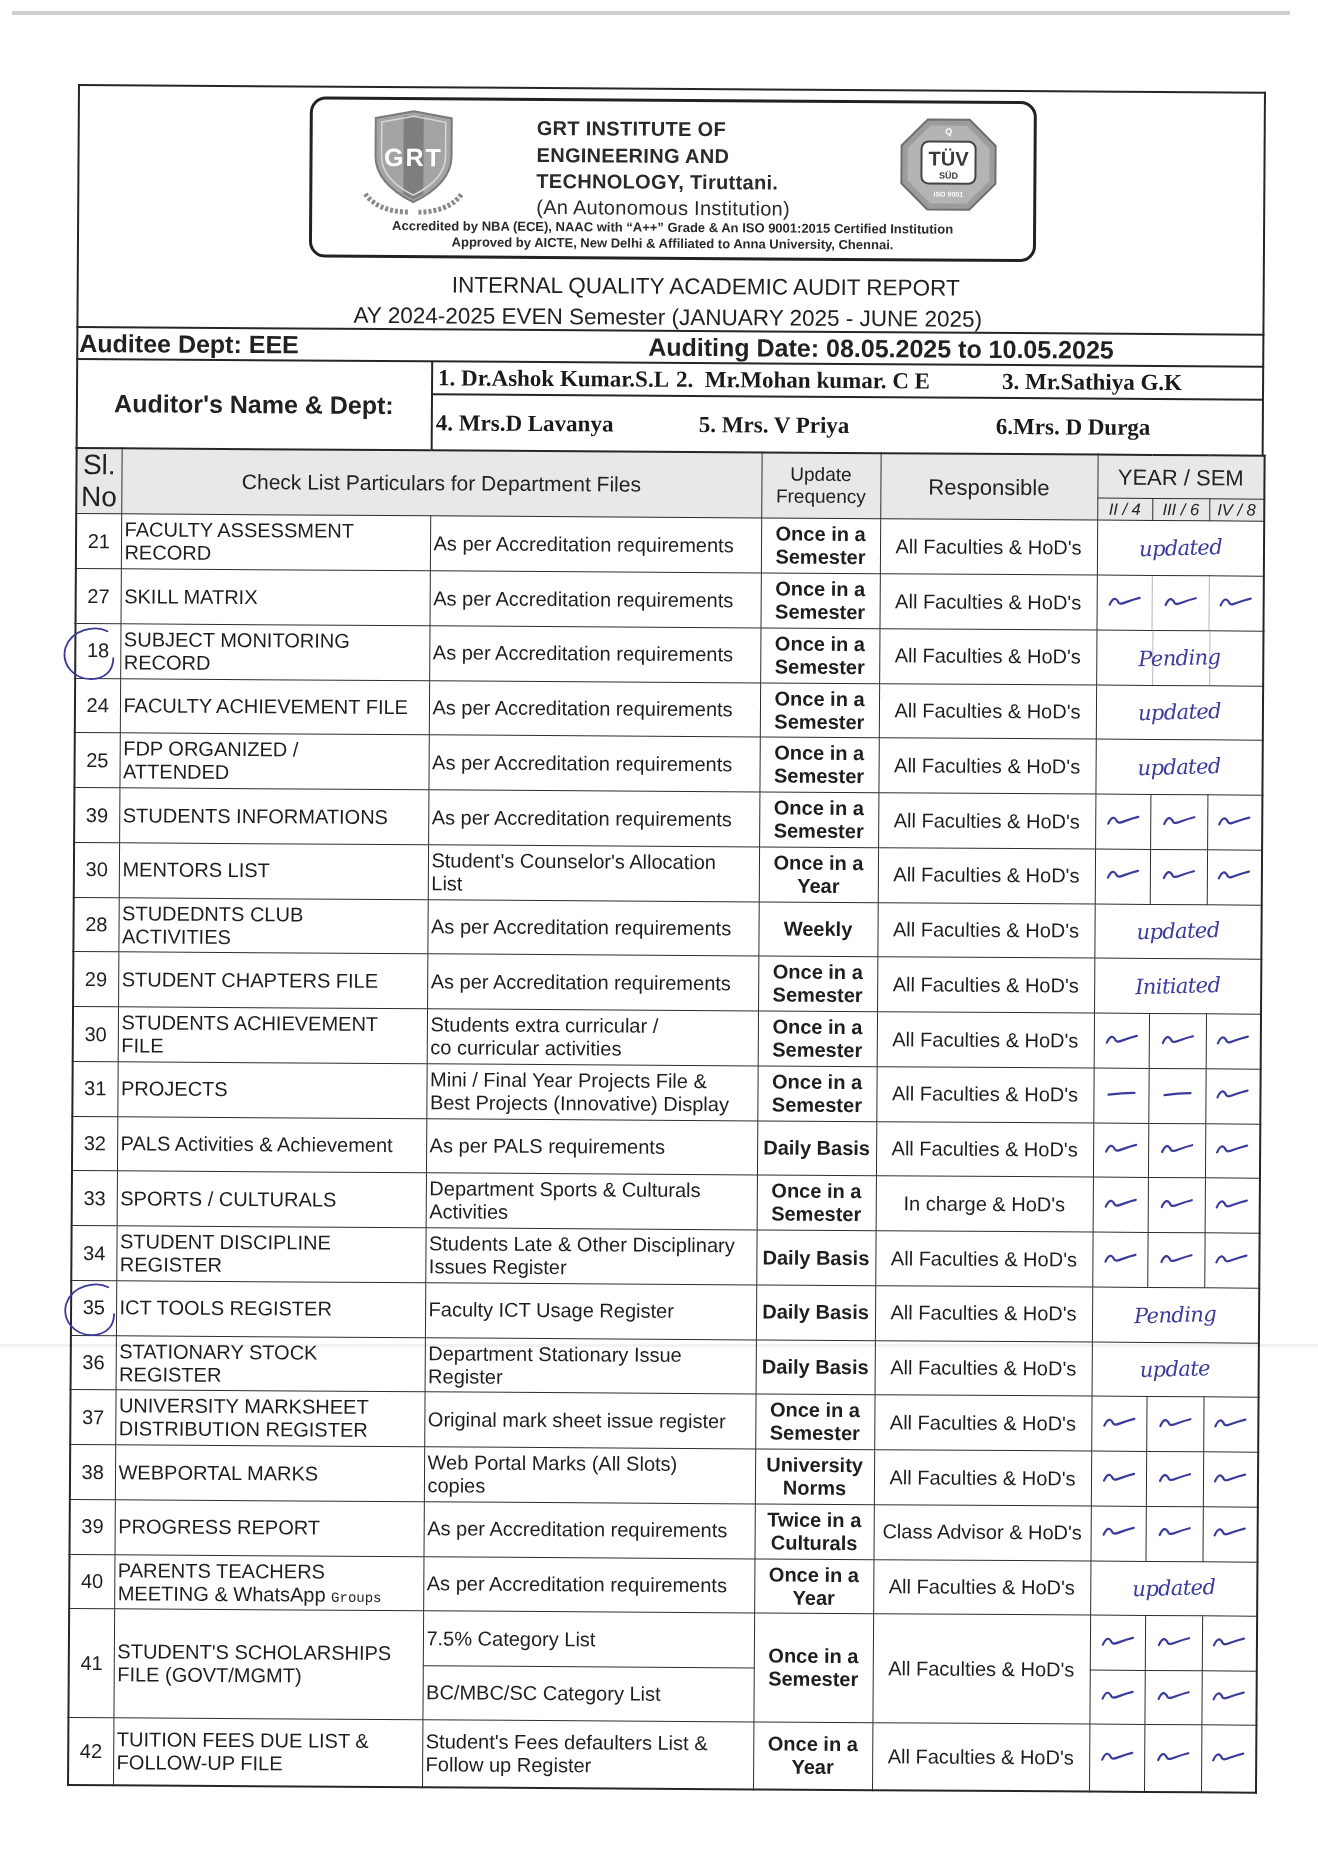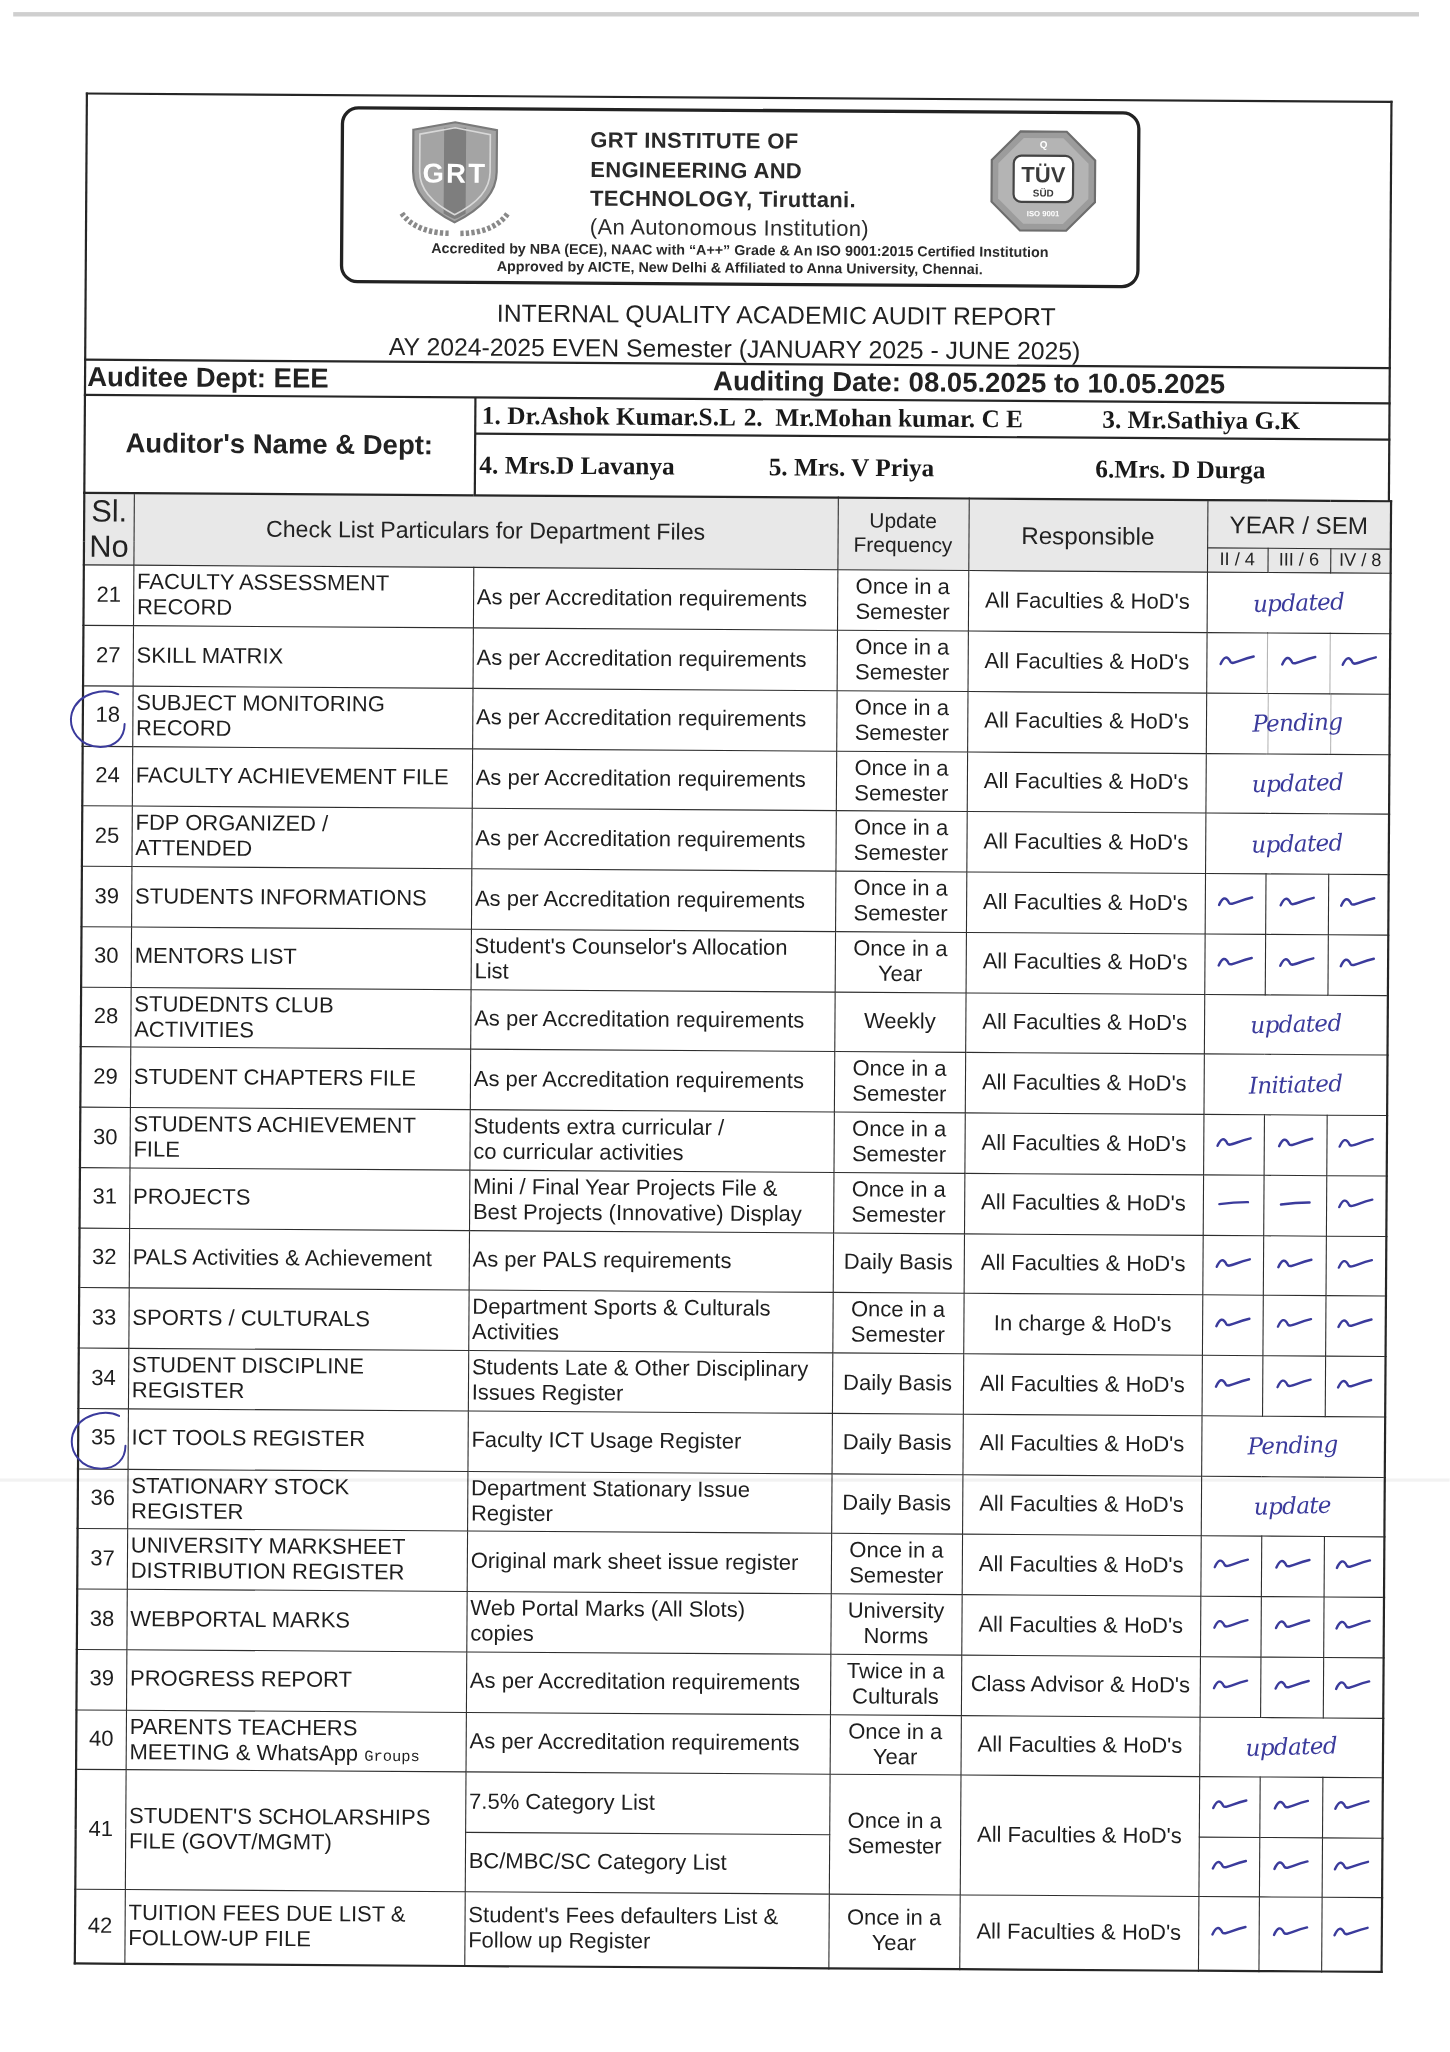--- a/index.html
+++ b/index.html
@@ -57,30 +57,30 @@
                 border-collapse: collapse; border: 2px solid var(--border); font-size: 20px; }
   table.audit td, table.audit th { border: 1.5px solid #2e2e2e; padding: 0 3px; vertical-align: middle;
                                    line-height: 1.15; overflow: visible; }
   table.audit th { background: var(--header-bg); font-weight: normal; color: #222; }
   tr.h1 { height: 40px; } tr.h2 { height: 20px; }
   th.h-sl { font-size: 28px; white-space: pre-line; text-align: center; }
   th.h-part { font-size: 21px; font-weight: bold; text-align: center; }
   th.h-freq { font-size: 19px; font-weight: bold; white-space: pre-line; text-align: center; }
   th.h-resp { font-size: 22px; font-weight: bold; text-align: center; }
   th.h-ys { font-size: 22px; text-align: center; }
-  th.h-sub { font-size: 16.5px; text-align: center; padding: 0; white-space: nowrap; }
+  th.h-sub { font-size: 16.5px; text-align: center; padding: 0; white-space: nowrap; font-style: italic; }
 
   tbody tr { height: 54.75px; }
   tbody tr.sub-row { height: 54.5px; }
   tbody tr.row-42 { height: 67px; }
   td.c-sl { text-align: center; position: relative; }
   td.c-item { text-align: left; white-space: pre-line; padding-left: 2px; }
   td.c-item .small { font-size: 14px; white-space: normal; font-family: Liberation Mono, monospace; }
   td.c-desc { text-align: left; white-space: pre-line; padding-left: 3px; }
-  td.c-freq { text-align: center; white-space: pre-line; padding: 0 2px; }
+  td.c-freq { text-align: center; white-space: pre-line; padding: 0 2px; font-weight: bold; }
   td.c-resp { text-align: center; white-space: nowrap; padding: 0 2px; }
   td.c-yr { text-align: center; padding: 0; }
   td.c-yr.faint { border-left-color: #b5b5b5; border-right-color: #b5b5b5; }
   td.c-yr.faint:first-of-type { border-left-color: #2e2e2e; }
   td.faint-grid { background-image: linear-gradient(#b8b8b8,#b8b8b8), linear-gradient(#b8b8b8,#b8b8b8);
                   background-size: 1px 100%, 1px 100%; background-position: 55px 0, 112px 0; background-repeat: no-repeat; }
 
   .hw { display: inline-block; font-family: "DejaVu Serif", serif; font-style: italic; font-size: 21px;
         color: var(--ink); letter-spacing: -0.6px; transform: rotate(-2deg); }
   .tick { display: inline-block; color: var(--ink); line-height: 0; }

